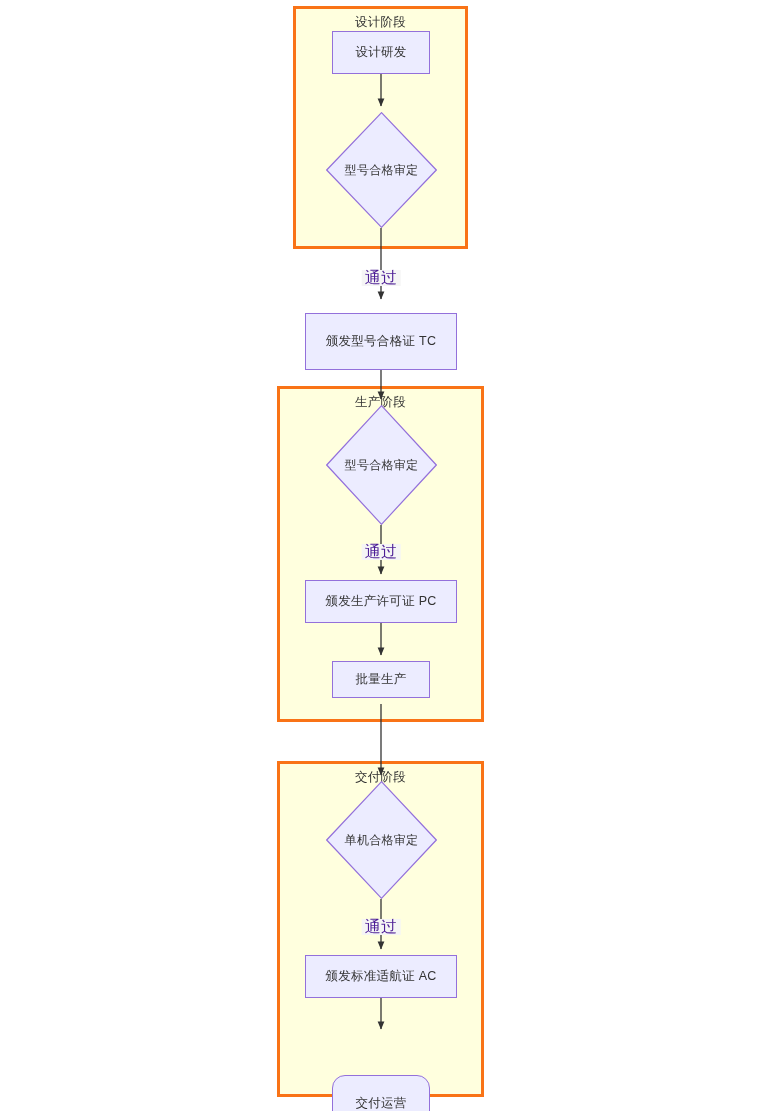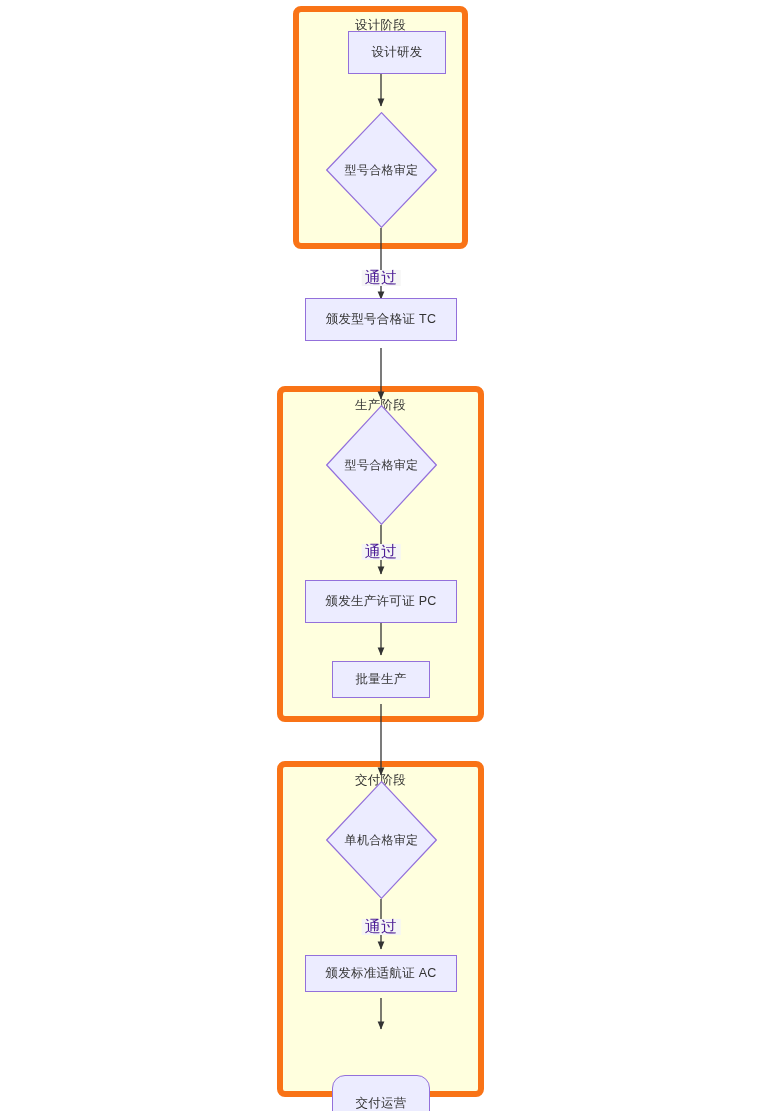--- a/index.html
+++ b/index.html
@@ -21,23 +21,23 @@
     left: 0;
     top: 0;
     width: 760px;
     height: 1111px;
   }
 
   
   .cluster {
     position: absolute;
     background: #ffffde;
-    border: 6px solid #f97316;
+    border: 3px solid #f97316;
     box-sizing: border-box;
-    border-radius: 8px;
+    border-radius: 0;
   }
   .cluster-title {
     position: absolute;
     top: 6px;
     left: 0;
     width: 100%;
     text-align: center;
     font-size: 12.5px;
     color: #333333;
     letter-spacing: 0.3px;
@@ -158,32 +158,32 @@
 
     <path class="edge-line" d="M381,998 L381,1029" marker-end="url(#arrowhead)"></path>
   </svg>
 
   <div class="edge-label" style="left:381px; top:270px;">通过</div>
 
   <div class="edge-label" style="left:381px; top:544px;">通过</div>
 
   <div class="edge-label" style="left:381px; top:919px;">通过</div>
 
-  <div class="node-rect" style="left:332px; top:31px; width:98px; height:43px;margin-left:16px;">
+  <div class="node-rect" style="left:332px; top:31px; width:98px; height:43px;">
     <span>设计研发</span>
   </div>
 
   <div class="node-diamond" style="left:326px; top:112px; width:111px; height:116px;">
     <svg class="diamond-shape" viewBox="0 0 111 116" preserveAspectRatio="none" xmlns="http://www.w3.org/2000/svg">
       <polygon points="55.5,0.7 110.3,58 55.5,115.3 0.7,58" fill="#ececff" stroke="#9370db" stroke-width="1.2"></polygon>
     </svg>
     <div class="diamond-label">型号合格审定</div>
   </div>
 
-  <div class="node-rect" style="left:305px; top:298px; width:152px; height:43px;">
+  <div class="node-rect" style="left:305px; top:313px; width:152px; height:57px;">
     <span>颁发型号合格证 TC</span>
   </div>
 
   <div class="node-diamond" style="left:326px; top:405px; width:111px; height:120px;">
     <svg class="diamond-shape" viewBox="0 0 111 120" preserveAspectRatio="none" xmlns="http://www.w3.org/2000/svg">
       <polygon points="55.5,0.7 110.3,60 55.5,119.3 0.7,60" fill="#ececff" stroke="#9370db" stroke-width="1.2"></polygon>
     </svg>
     <div class="diamond-label">型号合格审定</div>
   </div>
 
@@ -195,21 +195,21 @@
     <span>批量生产</span>
   </div>
 
   <div class="node-diamond" style="left:326px; top:781px; width:111px; height:118px;">
     <svg class="diamond-shape" viewBox="0 0 111 118" preserveAspectRatio="none" xmlns="http://www.w3.org/2000/svg">
       <polygon points="55.5,0.7 110.3,59 55.5,117.3 0.7,59" fill="#ececff" stroke="#9370db" stroke-width="1.2"></polygon>
     </svg>
     <div class="diamond-label">单机合格审定</div>
   </div>
 
-  <div class="node-rect" style="left:305px; top:955px; width:152px; height:37px;">
+  <div class="node-rect" style="left:305px; top:955px; width:152px; height:43px;">
     <span>颁发标准适航证 AC</span>
   </div>
 
   <div class="node-rect" style="left:332px; top:1075px; width:98px; height:56px;border-radius:13px;">
     <span>交付运营</span>
   </div>
 
 </div>
 
 </body></html>

